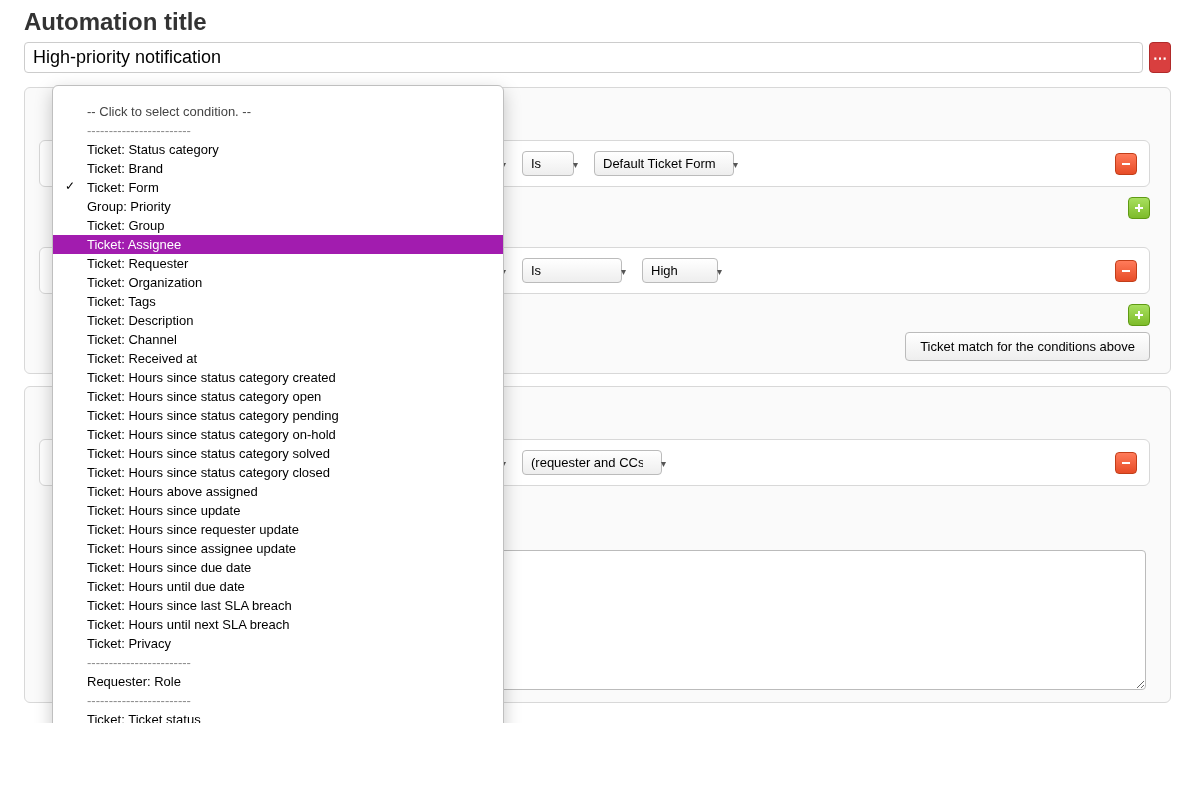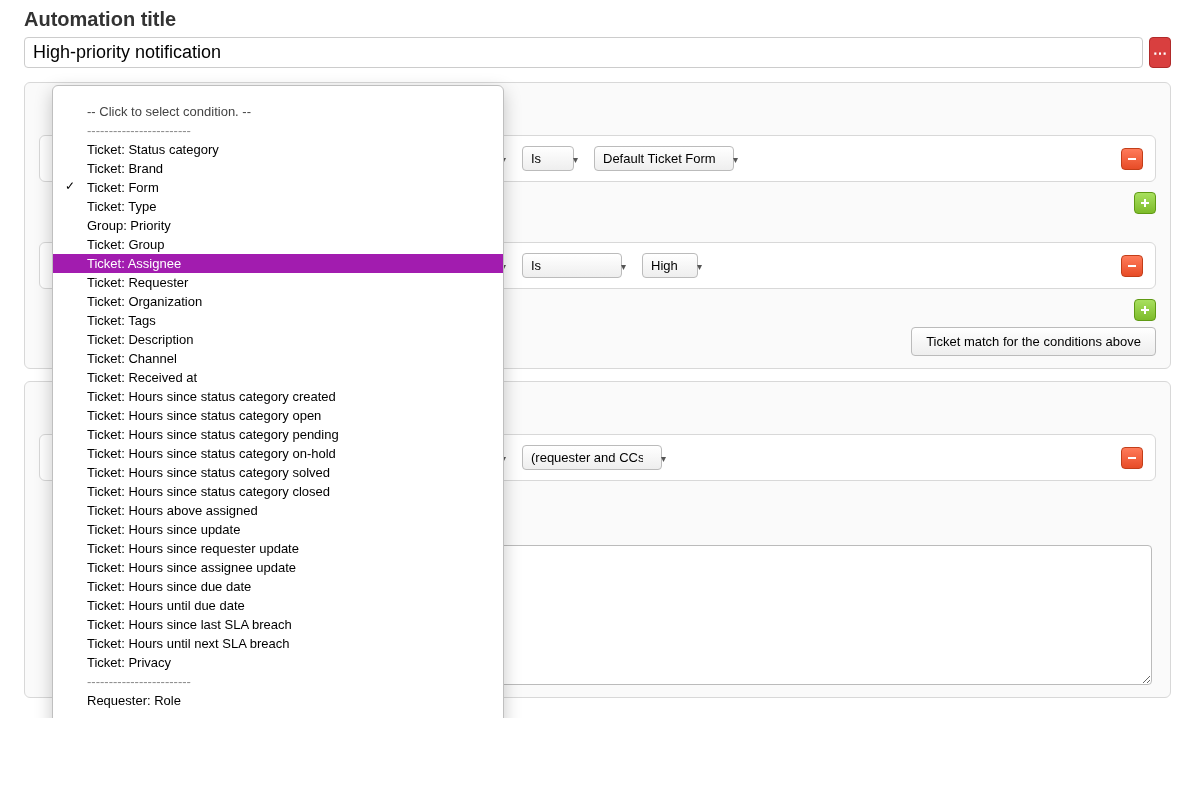--- a/index.html
+++ b/index.html
@@ -5,21 +5,21 @@
   * { box-sizing: border-box; }
   body {
     margin: 0;
     padding: 8px 24px;
     font-family: -apple-system, BlinkMacSystemFont, "Segoe UI", Helvetica, Arial, sans-serif;
     font-size: 13px;
     color: #333;
     background: #fff;
   }
   h2.section-title {
-    font-size: 20px;
+    font-size: 24px;
     font-weight: 600;
     margin: 0 0 6px 0;
     color: #333;
   }
   .title-row {
     display: flex;
     align-items: stretch;
     gap: 6px;
     margin-bottom: 14px;
   }
@@ -42,21 +42,21 @@
     cursor: pointer;
     font-size: 14px;
     font-weight: bold;
     line-height: 0;
   }
   .panel {
     border: 1px solid #d8d8d8;
     border-radius: 6px;
     background: #fafafa;
     margin-bottom: 12px;
-    padding: 12px 14px 12px 14px;
+    padding: 12px 20px 12px 14px;
   }
   .cond-row {
     display: flex;
     align-items: center;
     background: #fff;
     border: 1px solid #d8d8d8;
     border-radius: 6px;
     padding: 10px 12px;
     margin-bottom: 10px;
     position: relative;
@@ -80,21 +80,21 @@
     right: 6px;
     top: 50%;
     transform: translateY(-50%);
     pointer-events: none;
     color: #555;
   }
   .sel.main-cond { width: 450px; }
   .sel.op { width: 52px; }
   .sel.op2 { width: 100px; }
   .sel.val { width: 140px; }
-  .sel.val2 { width: 56px; }
+  .sel.val2 { width: 76px; }
   .sel.val3 { width: 140px; }
   .cond-row .spacer { flex: 1; }
   .remove-btn, .add-btn {
     width: 22px; height: 22px;
     border-radius: 4px;
     display: flex; align-items: center; justify-content: center;
     cursor: pointer;
     color: #fff;
   }
   .remove-btn { background: linear-gradient(#ff7b5a,#e74c27); border: 1px solid #c23e19; }
@@ -236,21 +236,20 @@
     <div style="height:54px"></div>
     <textarea class="textarea-big" style=""></textarea>
   </div>
 
   <div class="dropdown-pop" id="dropdown-pop">
       <div class="dd-item placeholder">-- Click to select condition. --</div>
       <div class="dd-item sep">------------------------</div>
       <div class="dd-item">Ticket: Status category</div>
       <div class="dd-item">Ticket: Brand</div>
       <div class="dd-item checked">Ticket: Form</div>
-      <div class="dd-item">Ticket: Type</div>
       <div class="dd-item">Group: Priority</div>
       <div class="dd-item">Ticket: Group</div>
       <div class="dd-item highlight">Ticket: Assignee</div>
       <div class="dd-item">Ticket: Requester</div>
       <div class="dd-item">Ticket: Organization</div>
       <div class="dd-item">Ticket: Tags</div>
       <div class="dd-item">Ticket: Description</div>
       <div class="dd-item">Ticket: Channel</div>
       <div class="dd-item">Ticket: Received at</div>
       <div class="dd-item">Ticket: Hours since status category created</div>

